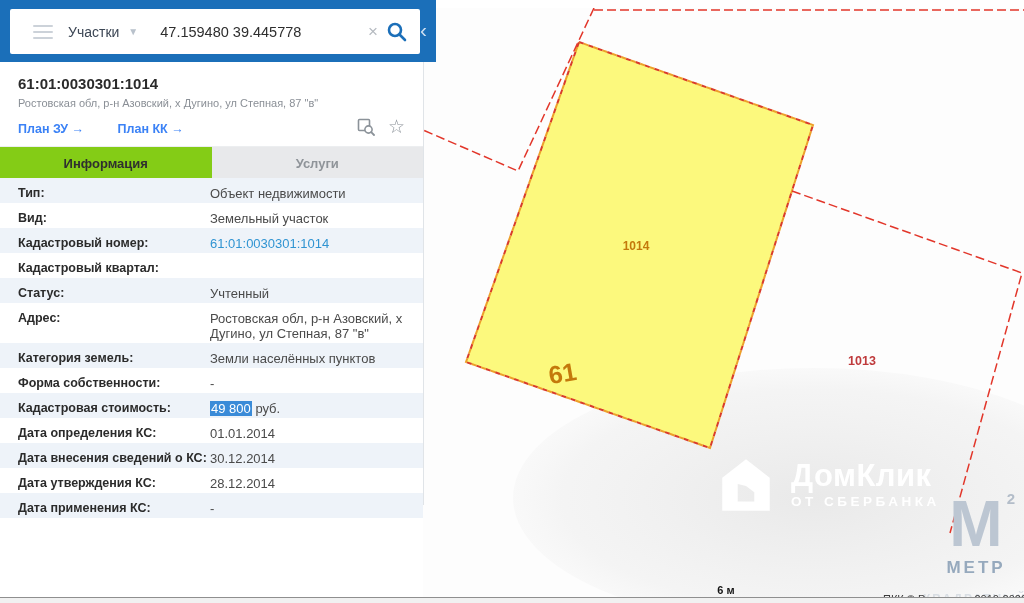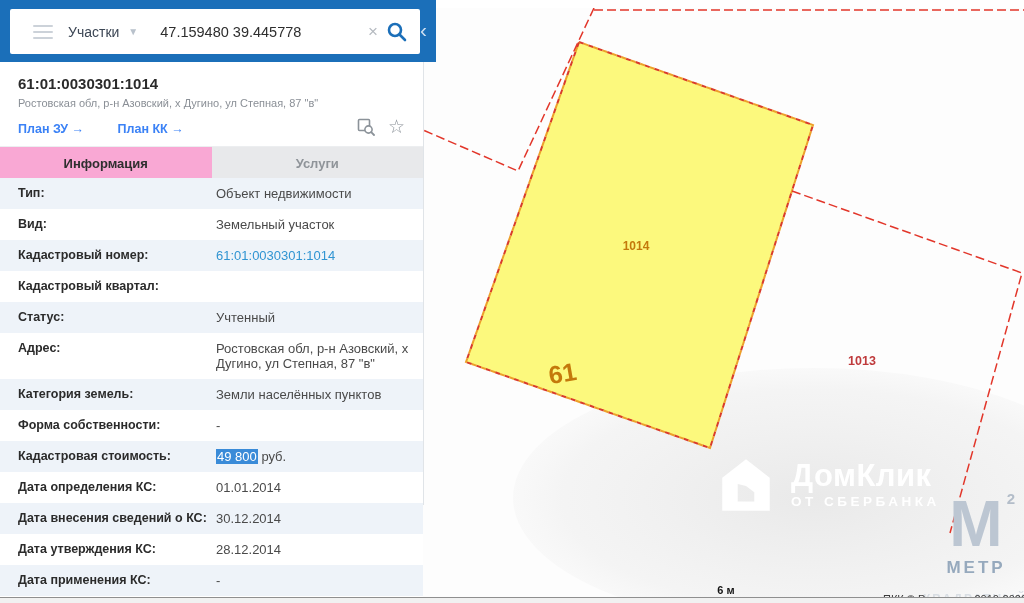--- a/index.html
+++ b/index.html
@@ -46,25 +46,25 @@
   .obj-title{position:absolute;left:18px;top:13px;font-size:15px;font-weight:bold;color:#2b2b2b;}
   .obj-address{position:absolute;left:18px;top:35px;font-size:11px;color:#8a8f96;}
   .plan-links{position:absolute;left:18px;top:60px;font-size:12.5px;}
   .plan-link{color:#3b82f6;margin-right:30px;cursor:pointer;text-decoration:none;font-weight:bold;}
   .hdr-icons{position:absolute;right:18px;top:55px;display:flex;align-items:center;}
   .icon-zoomarea{margin-right:13px;cursor:pointer;}
   .icon-star{font-size:19px;color:#8b9299;cursor:pointer;line-height:19px;}
 
   .tabs{position:absolute;left:0;top:146px;width:423px;height:32px;display:flex;border-top:1px solid #eceef0;}
   .tab{flex:1;display:flex;align-items:center;justify-content:center;font-size:13px;cursor:pointer;font-weight:bold;}
-  .tab.active{background:#f9a8d4;color:#2f2f2f;font-weight:bold;}
+  .tab.active{background:#84cc16;color:#2f2f2f;font-weight:bold;}
   .tab.inactive{background:#e8e9eb;color:#8f9499;}
 
   .info-table{position:absolute;left:0;top:178px;width:423px;height:419px;overflow:hidden;}
-  .row{display:flex;padding:8px 12px 8px 18px;min-height:15px;background:#fff;gap:6px;}
+  .row{display:flex;padding:8px 12px 2px 18px;min-height:15px;background:#fff;}
   .row.alt{background:#eef3f9;}
   .row-label{width:192px;flex:0 0 192px;font-size:12.5px;font-weight:bold;color:#2b2b2b;line-height:15px;}
   .row-value{flex:1;font-size:13px;color:#4a4a4a;line-height:15px;}
   .row-value.link{color:#3094d2;cursor:pointer;}
   .row-value .hl{background:#3a8bd8;color:#fff;padding:0 1px;}
 </style>
 </head>
 <body>
 
 <div class="screen">

